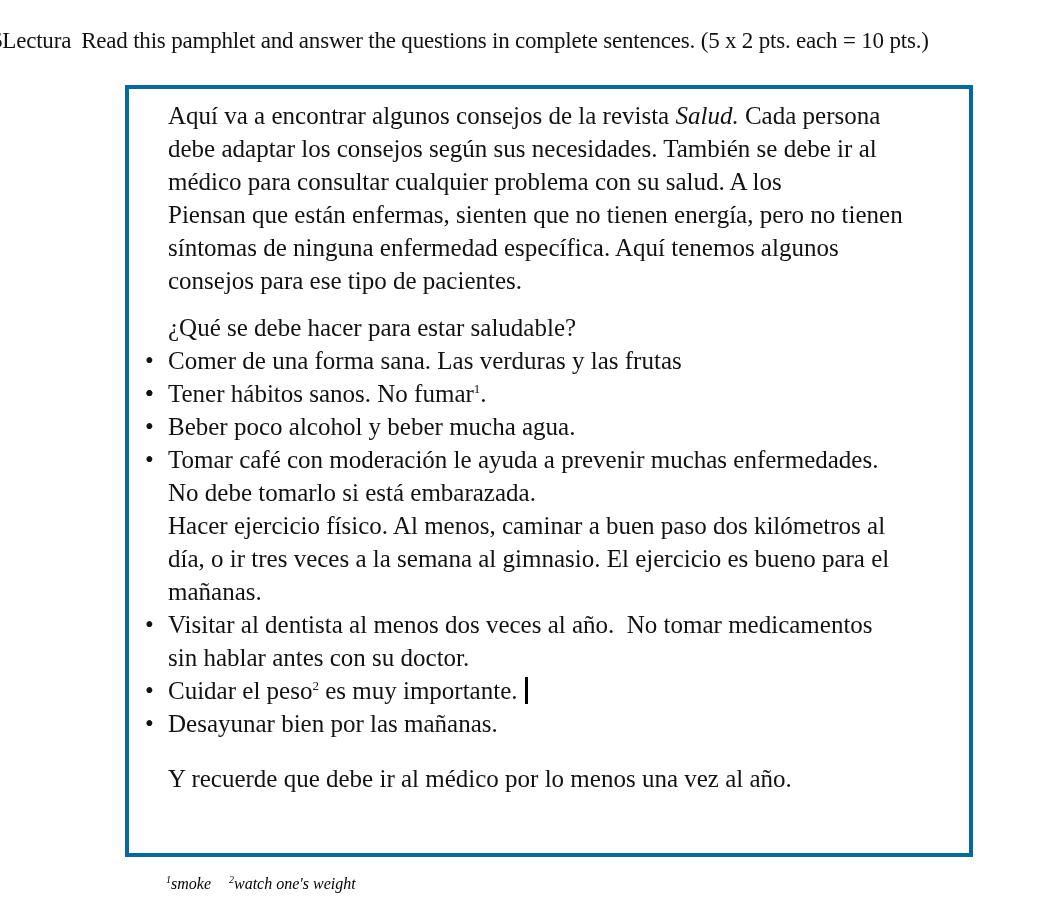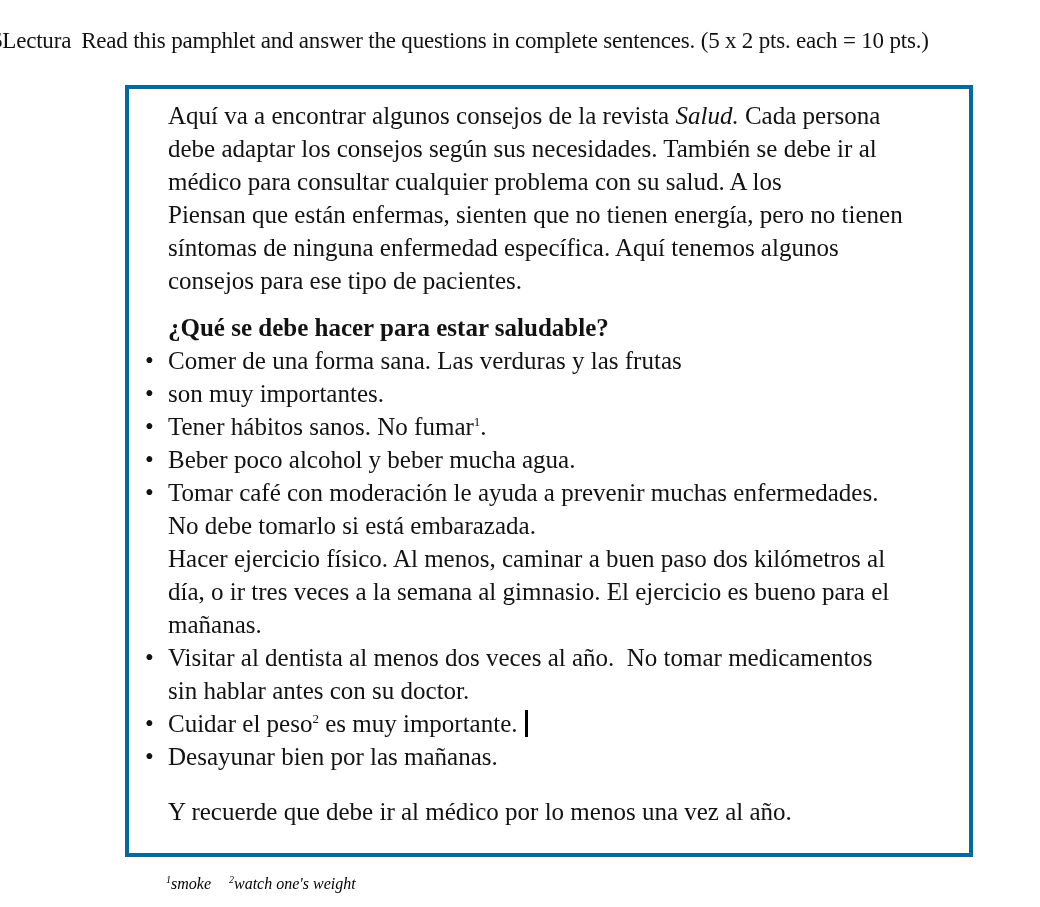--- a/index.html
+++ b/index.html
@@ -23,21 +23,21 @@
   .line{
     position:relative;padding-left:39px;
     font-size:25px;line-height:33px;white-space:pre;
   }
   .bullet{
     position:absolute;left:16px;top:0;font-size:25px;
   }
   .italic{font-style:italic;}
   .sup{font-size:13px;line-height:0;vertical-align:9px;}
   .question-heading{
-    margin-top:14px;font-weight:bold;
+    margin-top:14px;font-weight:normal;
   }
   .closing-line{margin-top:22px;}
   .caret{
     display:inline-block;width:3px;height:27px;background:#000;
     vertical-align:-5px;margin-left:7px;
   }
   .footnote-line{
     position:absolute;left:166px;top:874px;
     font-size:16px;line-height:20px;font-style:italic;color:#000000;white-space:pre;
   }
@@ -54,21 +54,21 @@
       <div class="line"><span>Aquí va a encontrar algunos consejos de la revista </span><span class="italic">Salud.</span><span> Cada persona</span></div>
       <div class="line"><span>debe adaptar los consejos según sus necesidades. También se debe ir al</span></div>
       <div class="line"><span>médico para consultar cualquier problema con su salud. A los</span></div>
       <div class="line"><span>Piensan que están enfermas, sienten que no tienen energía, pero no tienen</span></div>
       <div class="line"><span>síntomas de ninguna enfermedad específica. Aquí tenemos algunos</span></div>
       <div class="line"><span>consejos para ese tipo de pacientes.</span></div>
     </div>
   <div class="line question-heading">¿Qué se debe hacer para estar saludable?</div>
   <div>
       <div class="line"><span class="bullet">•</span><span>Comer de una forma sana. Las verduras y las frutas</span></div>
-      <div class="line"><span class="bullet">•</span><span>son muy importantes.</span></div>
+      <div class="line"><span class="bullet">•</span></div>
       <div class="line"><span class="bullet">•</span><span>Tener hábitos sanos. No fumar</span><span class="sup">1</span><span>.</span></div>
       <div class="line"><span class="bullet">•</span><span>Beber poco alcohol y beber mucha agua.</span></div>
       <div class="line"><span class="bullet">•</span><span>Tomar café con moderación le ayuda a prevenir muchas enfermedades.</span></div>
       <div class="line"><span>No debe tomarlo si está embarazada.</span></div>
       <div class="line"><span>Hacer ejercicio físico. Al menos, caminar a buen paso dos kilómetros al</span></div>
       <div class="line"><span>día, o ir tres veces a la semana al gimnasio. El ejercicio es bueno para el</span></div>
       <div class="line"><span>mañanas.</span></div>
       <div class="line"><span class="bullet">•</span><span>Visitar al dentista al menos dos veces al año.  No tomar medicamentos</span></div>
       <div class="line"><span>sin hablar antes con su doctor.</span></div>
       <div class="line"><span class="bullet">•</span><span>Cuidar el peso</span><span class="sup">2</span><span> es muy importante.</span><span class="caret"></span></div>

